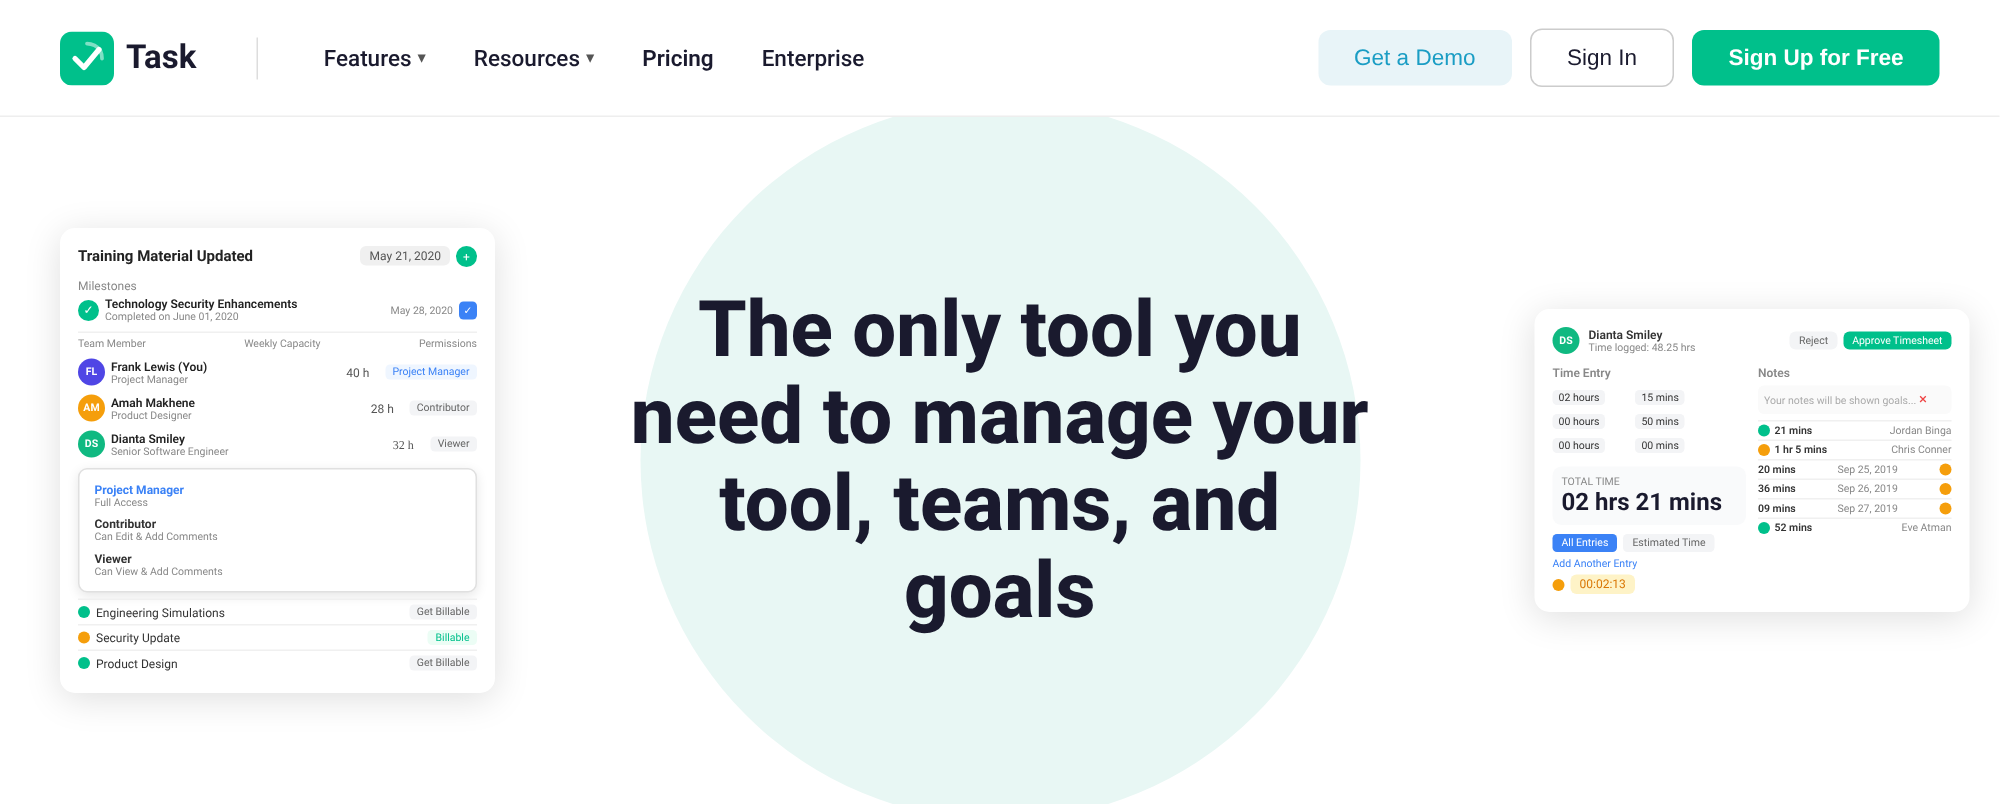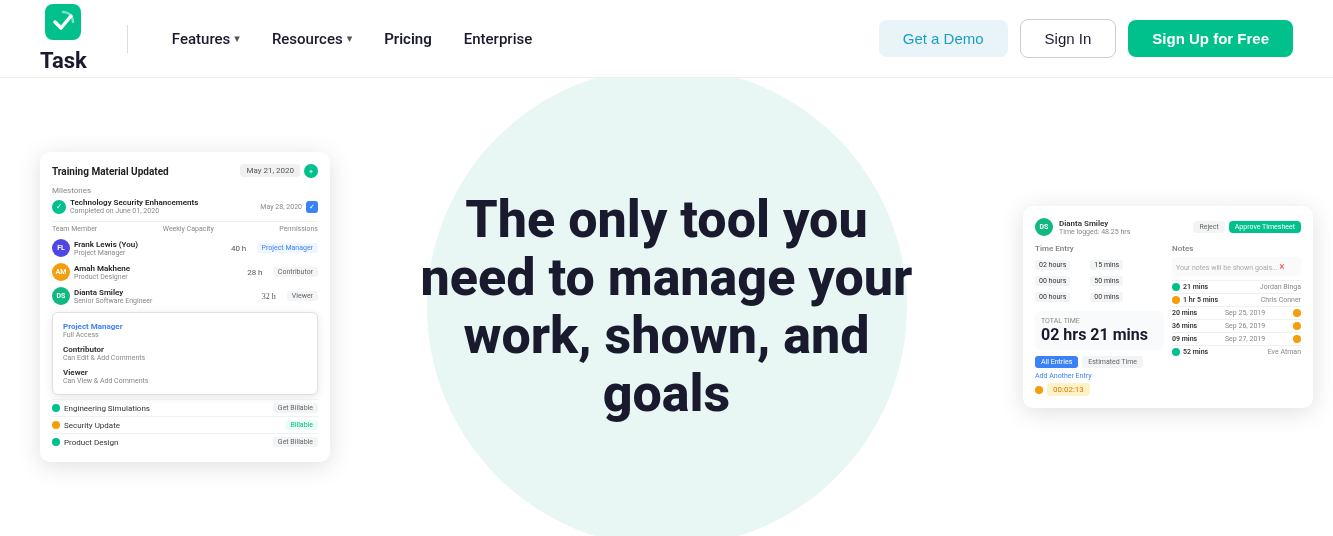--- a/index.html
+++ b/index.html
@@ -3,21 +3,21 @@
   <meta charset="utf-8">
   <style>
     * { margin: 0; padding: 0; box-sizing: border-box; }
     body { font-family: -apple-system, BlinkMacSystemFont, 'Segoe UI', Roboto, sans-serif; background: #fff; overflow-x: hidden; width: 1333px; height: 536px; }
 
     
     nav {
       display: flex; align-items: center; padding: 0 40px; height: 78px;
       border-bottom: 1px solid #eee; background: #fff; position: relative; z-index: 10;
     }
-    .logo-area { display: flex; align-items: center; gap: 8px; margin-right: 40px; flex-direction: column; }
+    .logo-area { display: flex; align-items: center; gap: 8px; margin-right: 40px; }
     .logo-icon { width: 36px; height: 36px; }
     .logo-text { font-size: 22px; font-weight: 700; color: #1a1a2e; }
     .nav-divider { width: 1px; height: 28px; background: #ddd; margin-right: 32px; }
     .nav-links { display: flex; align-items: center; gap: 8px; flex: 1; }
     .nav-item {
       display: flex; align-items: center; gap: 4px; padding: 8px 12px;
       font-size: 15px; color: #1a1a2e; cursor: pointer; border-radius: 6px;
       font-weight: 500; white-space: nowrap;
     }
     .nav-item.active { font-weight: 600; }
@@ -237,21 +237,21 @@
         <span style="font-size:8px;flex:1;color:#333;">Product Design</span>
         <span class="mock-tag mock-tag-gray">Get Billable</span>
       </div>
     </div>
   </div>
 
   <div class="hero-text">
     <h1 class="hero-title">
       <span>The only tool you</span><br>
       <span>need to manage your</span><br>
-      <span>work, shown, and</span><br>
+      <span>tool, teams, and</span><br>
       <span>goals</span>
     </h1>
   </div>
 
   <div class="screenshot-right">
     <div class="mock-panel">
 
       <div class="mock-right-header">
         <div class="mock-user-info">
           <div class="mock-avatar" style="background:#10b981;">DS</div>

